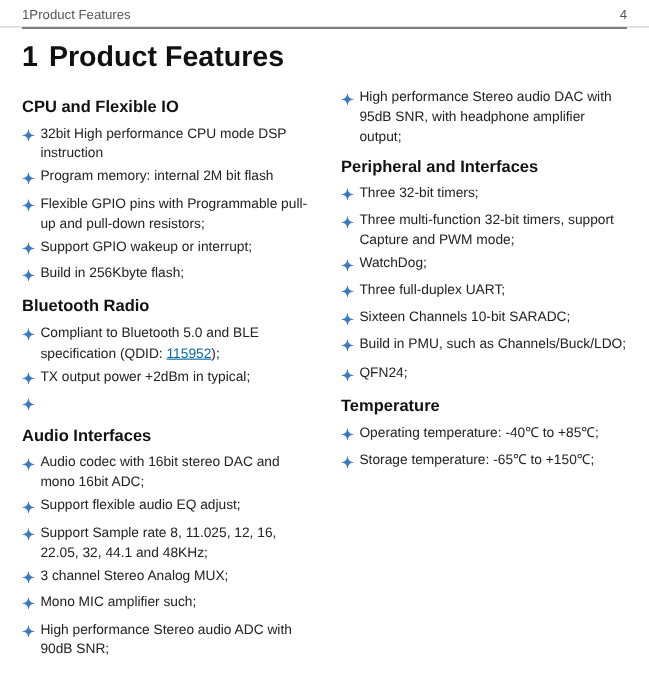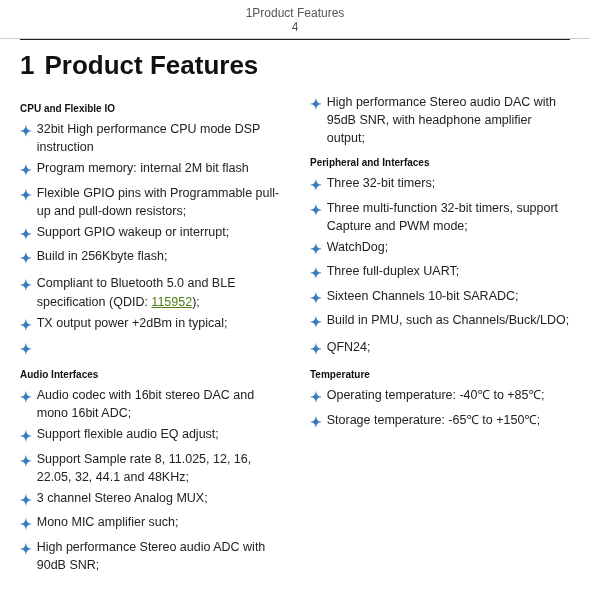--- a/index.html
+++ b/index.html
@@ -12,38 +12,37 @@
       min-height: 612px;
     }
     .page-header {
       display: flex;
       justify-content: space-between;
       align-items: center;
       padding: 6px 20px 4px 20px;
       border-bottom: 1px solid #ccc;
       font-size: 12px;
       color: #555;
-      flex-direction: column;
     }
     .page-content {
       display: flex;
       padding: 10px 20px 10px 20px;
       gap: 10px;
     }
     .left-col {
       flex: 1;
       padding-right: 10px;
     }
     .right-col {
       flex: 1;
       padding-left: 10px;
       border-left: none;
     }
     .section-title {
-      font-size: 10px;
+      font-size: 15px;
       font-weight: bold;
       margin-top: 10px;
       margin-bottom: 6px;
       color: #111;
     }
     .bullet-list {
       list-style: none;
       padding: 0;
       margin: 0 0 6px 0;
     }
@@ -56,21 +55,21 @@
     }
     .bullet-icon {
       color: #3a7abf;
       font-size: 14px;
       margin-right: 5px;
       margin-top: 1px;
       flex-shrink: 0;
       font-weight: bold;
     }
     .link {
-      color: #4d7c0f;
+      color: #0369a1;
       text-decoration: underline;
     }
     .full-width-title {
       font-size: 26px;
       font-weight: bold;
       color: #111;
       display: flex;
       align-items: center;
       padding: 10px 20px 2px 20px;
     }
@@ -116,20 +115,21 @@
       <li>
           <span class="bullet-icon">✦</span>
           <span>Support GPIO wakeup or interrupt;</span>
         </li>
       <li>
           <span class="bullet-icon">✦</span>
           <span>Build in 256Kbyte flash;</span>
         </li>
     </ul>
 
+    <div class="section-title">Bluetooth Radio</div>
     <ul class="bullet-list">
       <li>
           <span class="bullet-icon">✦</span>
           <span>Compliant to Bluetooth 5.0 and BLE specification (QDID: <a class="link" href="#">115952</a>);</span>
         </li>
       <li>
           <span class="bullet-icon">✦</span>
           <span>TX output power +2dBm in typical;</span>
         </li>
       <li>

